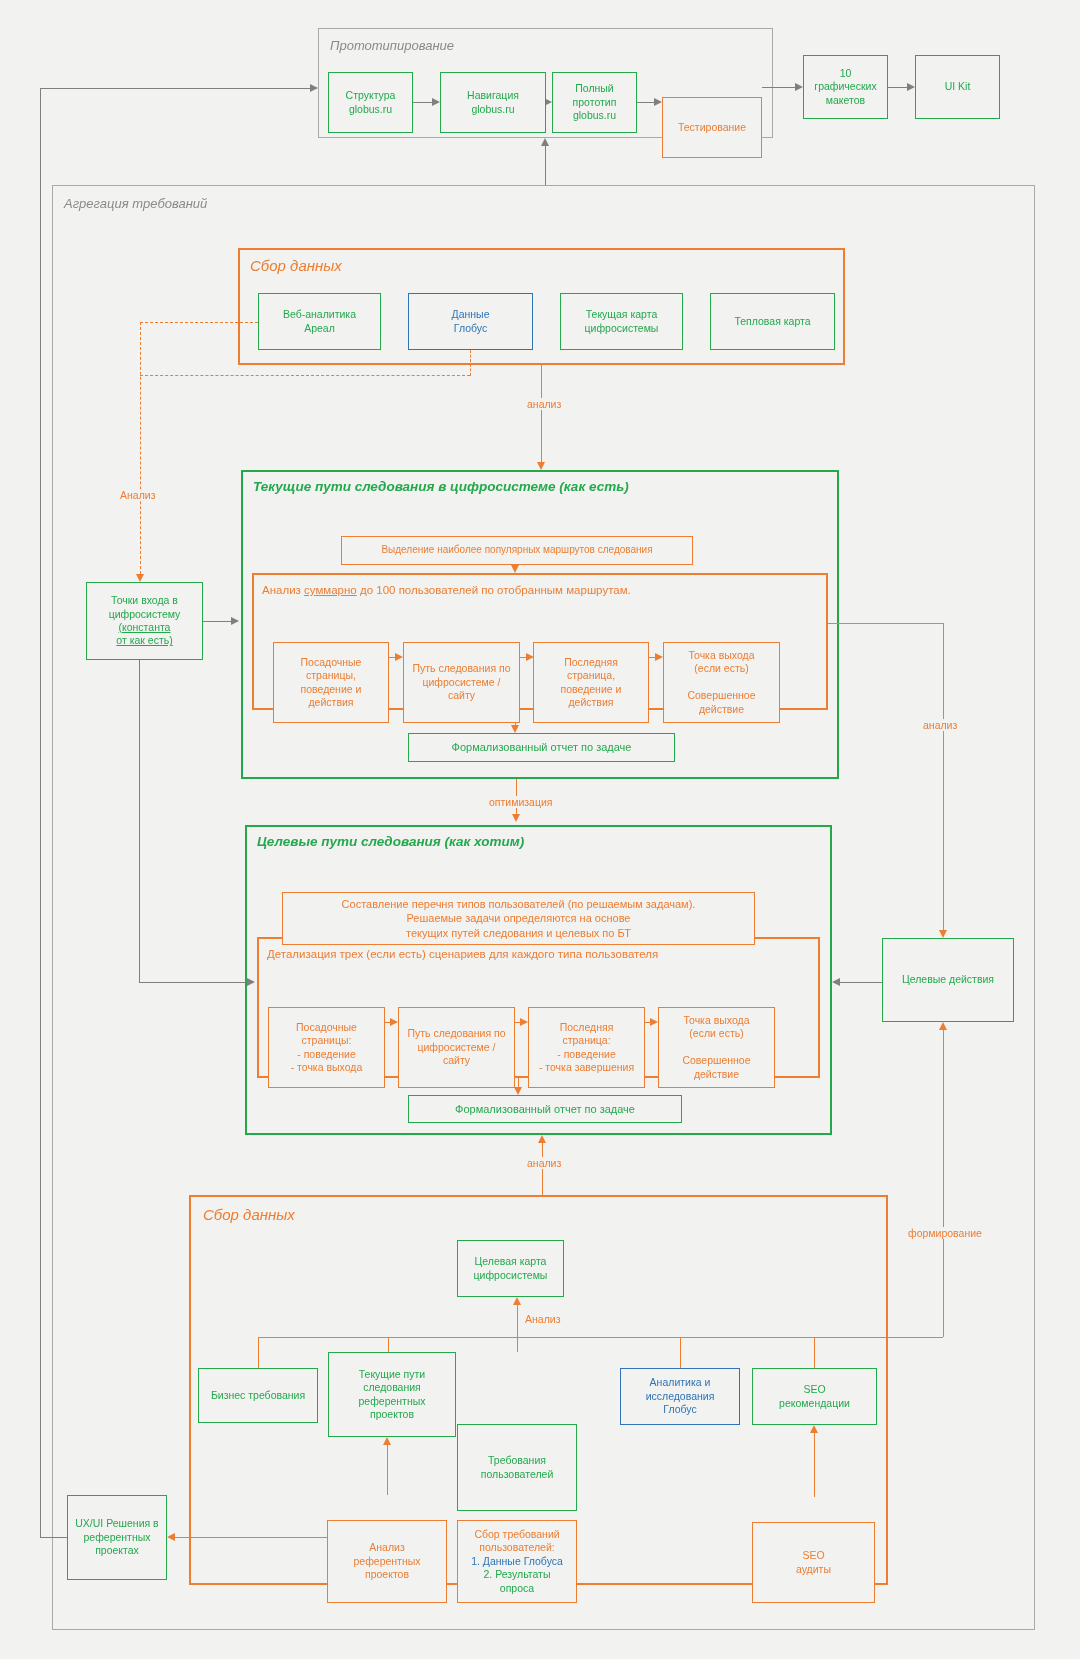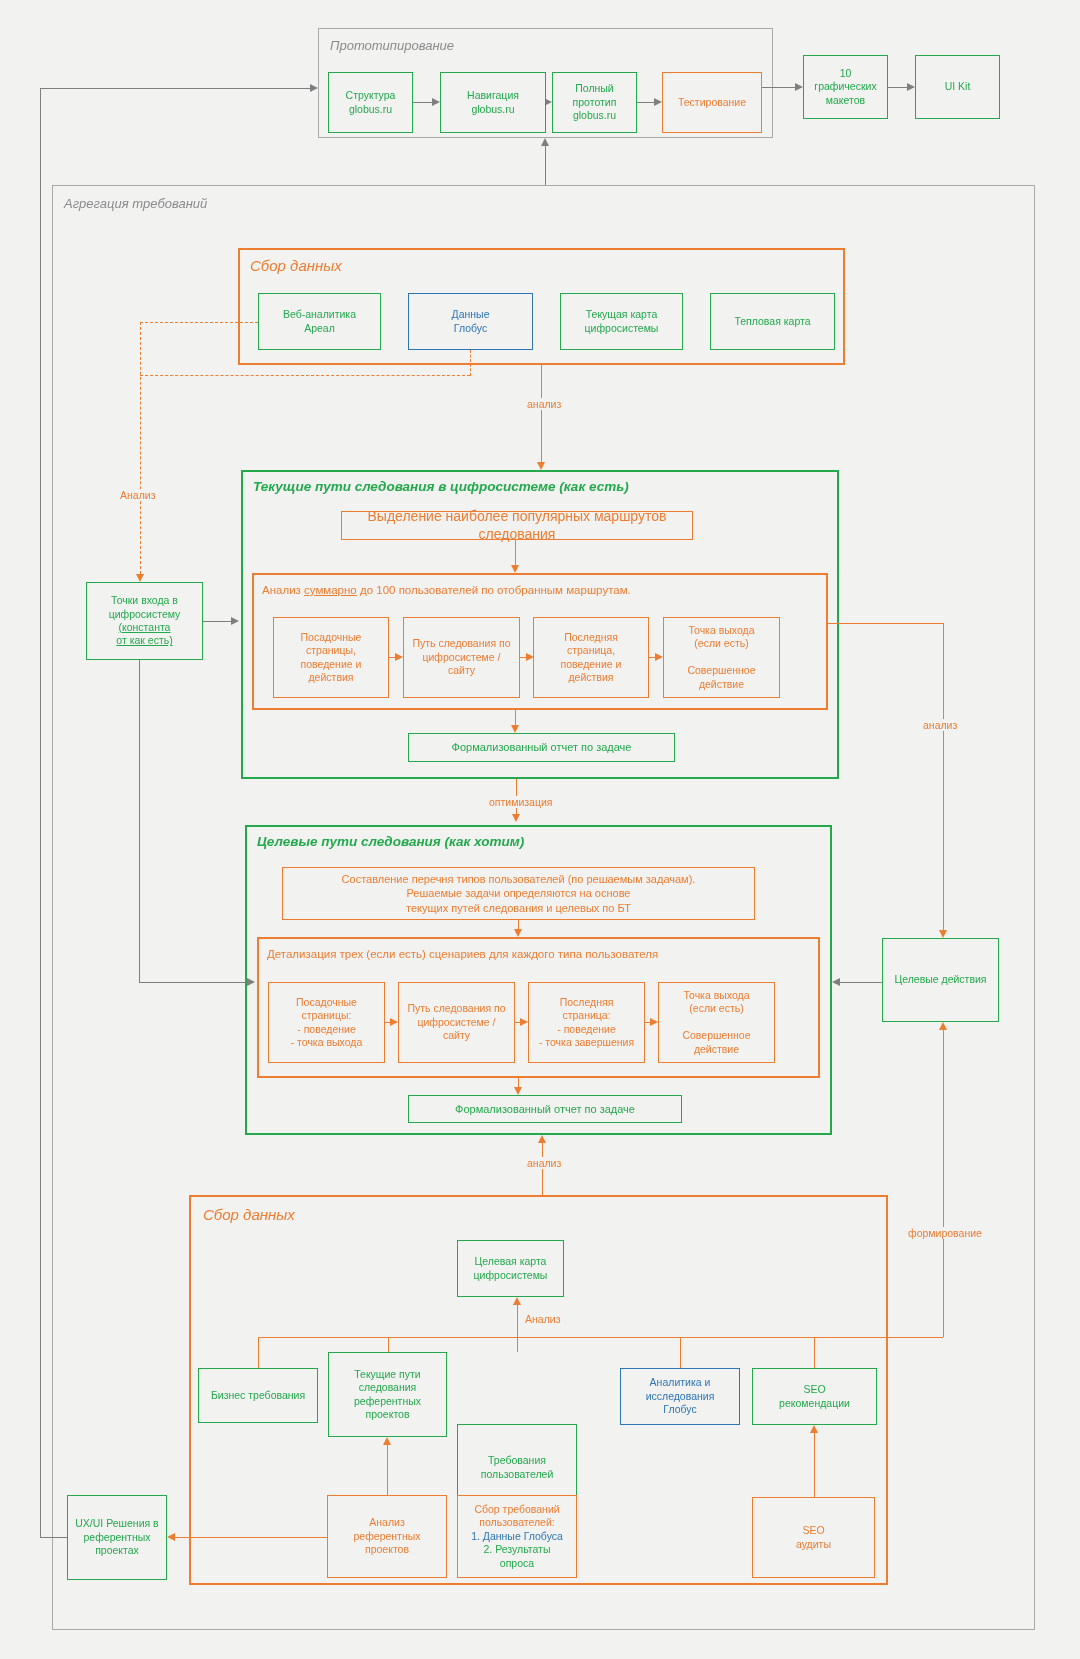--- a/index.html
+++ b/index.html
@@ -8,21 +8,21 @@
   .cont-gray{border:1.5px solid #a9a9a9;}
   .cont-orange{border:2px solid #ed7d31;}
   .sect-green{border:2.5px solid #23a94c;}
   .ttl{position:absolute;white-space:nowrap;font-style:italic;}
   .title-gray{color:#8a8a8a;font-size:13px;}
   .title-orange{color:#ed7d31;font-size:15px;}
   .title-green{color:#23a94c;font-size:13.5px;font-weight:bold;}
   .subhead{position:absolute;color:#ed7d31;font-size:11.5px;white-space:nowrap;}
   .box{position:absolute;box-sizing:border-box;border:1.5px solid;display:flex;flex-direction:column;align-items:center;justify-content:center;text-align:center;font-size:10.5px;line-height:1.28;white-space:pre-line;padding:2px;background:#f2f2f1;}
   .g{border-color:#23a94c;color:#23a94c;}
-  .o{border-color:#ed7d31;color:#ed7d31;}
+  .o{border-color:#ed7d31;color:#ed7d31;margin-top:25px;}
   .b{border-color:#2e75b6;color:#2e75b6;}
   .u{text-decoration:underline;}
   .txt-o{color:#ed7d31;} .txt-b{color:#2e75b6;} .txt-g{color:#23a94c;}
   .ln{position:absolute;}
   .hl{border-top:1.5px solid var(--c);}
   .vl{border-left:1.5px solid var(--c);}
   .hl.dash{border-top-style:dashed;}
   .vl.dash{border-left-style:dashed;}
   .c-o{--c:#ed7d31;} .c-gy{--c:#7f7f7f;}
   .ae-r::after{content:"";position:absolute;right:-8px;top:-5.2px;border:4.5px solid transparent;border-left:8px solid var(--c);border-right:0;}
@@ -131,21 +131,21 @@
   <div class="box b" style="left:408px;top:293px;width:125px;height:57px">Данные
 Глобус</div>
   <div class="box g" style="left:560px;top:293px;width:123px;height:57px">Текущая карта
 цифросистемы</div>
   <div class="box g" style="left:710px;top:293px;width:125px;height:57px">Тепловая карта</div>
 
   <div class="box g" style="left:86px;top:582px;width:117px;height:78px"><span>Точки входа в
 цифросистему</span><span class="u">(константа
 от как есть)</span></div>
 
-  <div class="box o" style="left:341px;top:511px;width:352px;height:29px;font-size:14px">Выделение наиболее популярных маршрутов следования</div>
+  <div class="box o" style="left:341px;top:511px;width:352px;height:29px;font-size:10px">Выделение наиболее популярных маршрутов следования</div>
   <div class="box o" style="left:273px;top:617px;width:116px;height:81px">Посадочные
 страницы,
 поведение и
 действия</div>
   <div class="box o" style="left:403px;top:617px;width:117px;height:81px">Путь следования по
 цифросистеме /
 сайту</div>
   <div class="box o" style="left:533px;top:617px;width:116px;height:81px">Последняя
 страница,
 поведение и
@@ -171,26 +171,26 @@
 страница:
 - поведение
 - точка завершения</div>
   <div class="box o" style="left:658px;top:982px;width:117px;height:81px">Точка выхода
 (если есть)
 
 Совершенное
 действие</div>
   <div class="box g" style="left:408px;top:1095px;width:274px;height:28px;font-size:11px">Формализованный отчет по задаче</div>
 
-  <div class="box g" style="left:882px;top:938px;width:117px;height:84px">Целевые действия</div>
+  <div class="box g" style="left:882px;top:938px;width:132px;height:84px">Целевые действия</div>
 
   <div class="box g" style="left:457px;top:1240px;width:107px;height:57px">Целевая карта
 цифросистемы</div>
   <div class="box g" style="left:198px;top:1368px;width:120px;height:55px">Бизнес требования</div>
-  <div class="box g" style="left:328px;top:1352px;width:119px;height:85px">Текущие пути
+  <div class="box g" style="left:328px;top:1352px;width:128px;height:85px">Текущие пути
 следования
 референтных
 проектов</div>
   <div class="box g" style="left:457px;top:1424px;width:120px;height:87px">Требования
 пользователей</div>
   <div class="box b" style="left:620px;top:1368px;width:120px;height:57px">Аналитика и
 исследования
 Глобус</div>
   <div class="box g" style="left:752px;top:1368px;width:125px;height:57px">SEO
 рекомендации</div>

